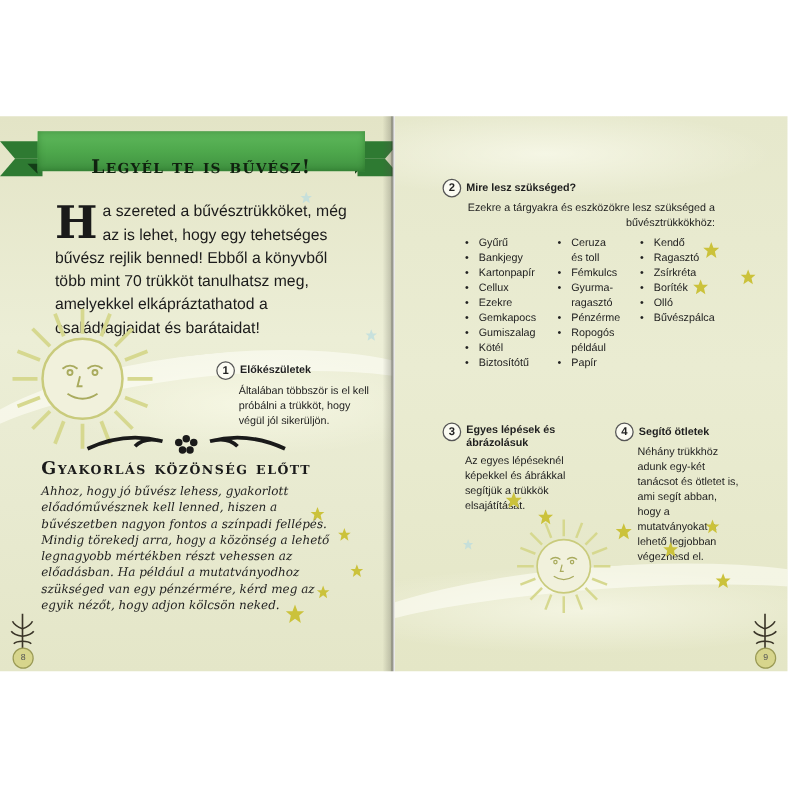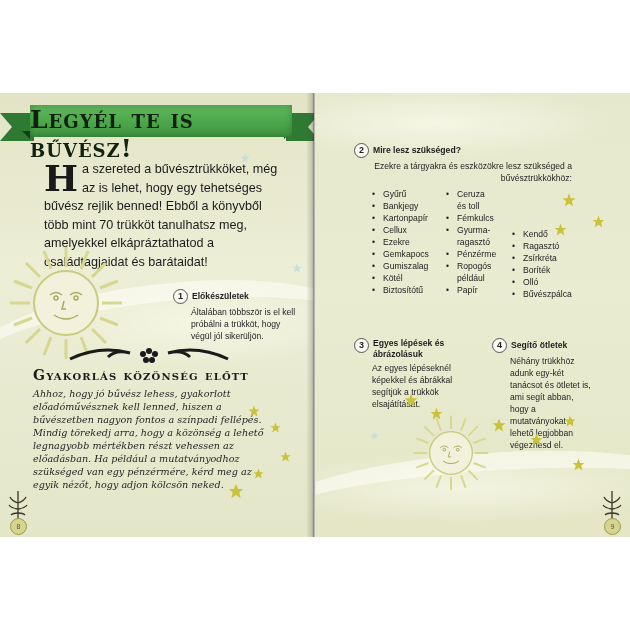--- a/index.html
+++ b/index.html
@@ -24,21 +24,21 @@
   
   .banner { position:absolute; left:30px; top:12px; width:262px; height:32px;
     background:linear-gradient(180deg,#5fb85c 0%, #4ea84c 50%, #3f9140 100%);
     box-shadow: inset 0 0 6px rgba(0,60,0,0.35); }
   .banner-tail-l { position:absolute; left:0; top:20px; width:0; height:0;
     border-top:14px solid #2e7a32; border-bottom:14px solid #2e7a32; border-left:12px solid transparent; width:22px; }
   .banner-tail-r { position:absolute; left:286px; top:20px; width:22px; height:0;
     border-top:14px solid #2e7a32; border-bottom:14px solid #2e7a32; border-right:12px solid transparent; }
   .banner-fold-l { position:absolute; left:22px; top:38px; width:0; height:0; border-top:8px solid #133d17; border-left:8px solid transparent; }
   .banner-fold-r { position:absolute; left:284px; top:38px; width:0; height:0; border-top:8px solid #133d17; border-right:8px solid transparent; }
-  .banner-title { position:absolute; left:0; right:0; top:0; text-align:left; font-family:"DejaVu Serif", serif; font-size:25px; font-weight:bold; letter-spacing:1px; color:#10220f; font-variant:small-caps; }
+  .banner-title { position:absolute; left:0; right:0; top:19px; text-align:center; font-family:"DejaVu Serif", serif; font-size:15px; font-weight:bold; letter-spacing:1px; color:#10220f; font-variant:small-caps; }
 
   .intro { position:absolute; left:44px; top:67px; width:240px; font-family:"Liberation Sans", sans-serif; font-size:12.6px; line-height:18.5px; color:#1b1b1b; }
   .dropcap { float:left; font-family:"DejaVu Serif", serif; font-size:36px; line-height:30px; font-weight:bold; color:#1a1a1a; margin:3px 4px 0 0; }
 
   .sun { position:absolute; }
   .stepnum { display:inline-flex; align-items:center; justify-content:center; width:13px; height:13px; border:1px solid #555; border-radius:50%; font-size:9px; background:#fbfbf2; color:#222; vertical-align:middle; margin-right:4px; font-family:"Liberation Sans", sans-serif; }
   .step { position:absolute; font-family:"Liberation Sans", sans-serif; color:#1e1e1e; }
   .step-title { font-size:8.6px; font-weight:bold; line-height:11px; }
   .step-body { font-size:8.6px; line-height:12px; margin-left:18px; margin-top:2px; }
 
@@ -192,21 +192,21 @@
         <li class="b">Ceruza</li>
         <li>és toll</li>
         <li class="b">Fémkulcs</li>
         <li class="b">Gyurma-</li>
         <li>ragasztó</li>
         <li class="b">Pénzérme</li>
         <li class="b">Ropogós</li>
         <li>például</li>
         <li class="b">Papír</li>
       </ul>
-      <ul class="list-col" style="width:80px;margin-top:40px;">
+      <ul class="list-col" style="width:80px;">
         <li class="b">Kendő</li>
         <li class="b">Ragasztó</li>
         <li class="b">Zsírkréta</li>
         <li class="b">Boríték</li>
         <li class="b">Olló</li>
         <li class="b">Bűvészpálca</li>
       </ul>
     </div>
 
     <svg class="star" style="left:246px; top:100px;" width="14" height="14" viewBox="0 0 24 24">

